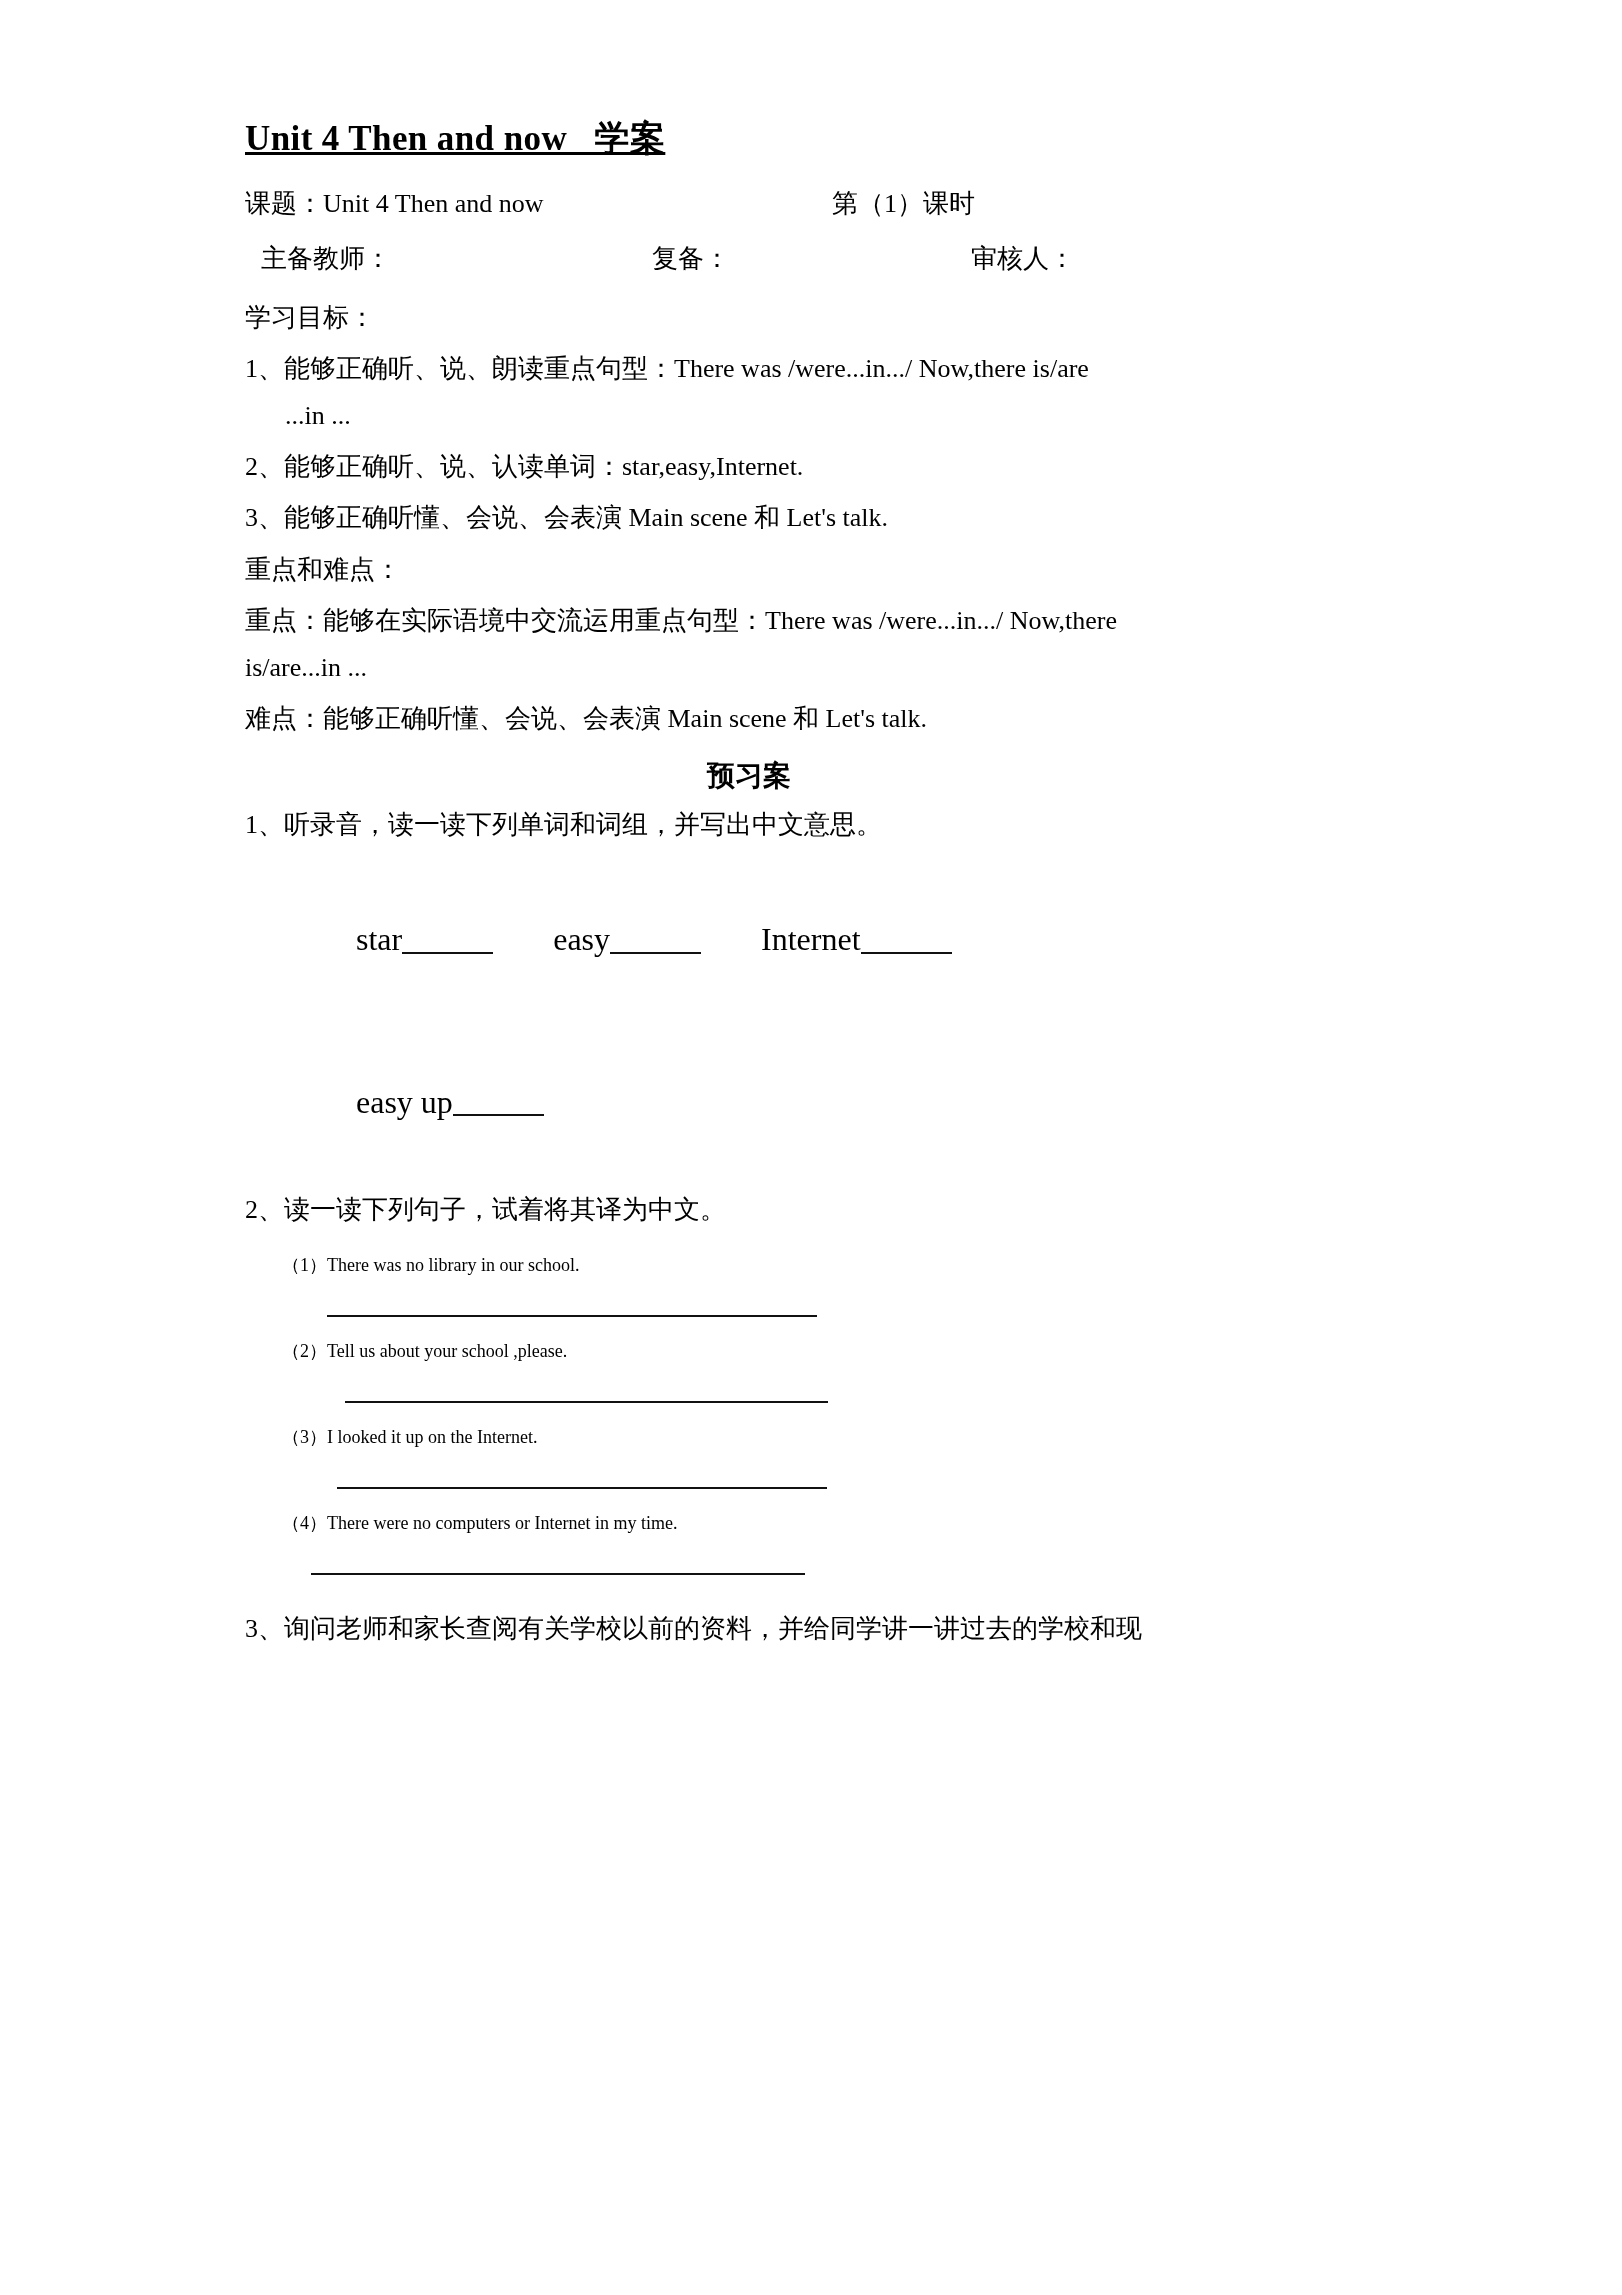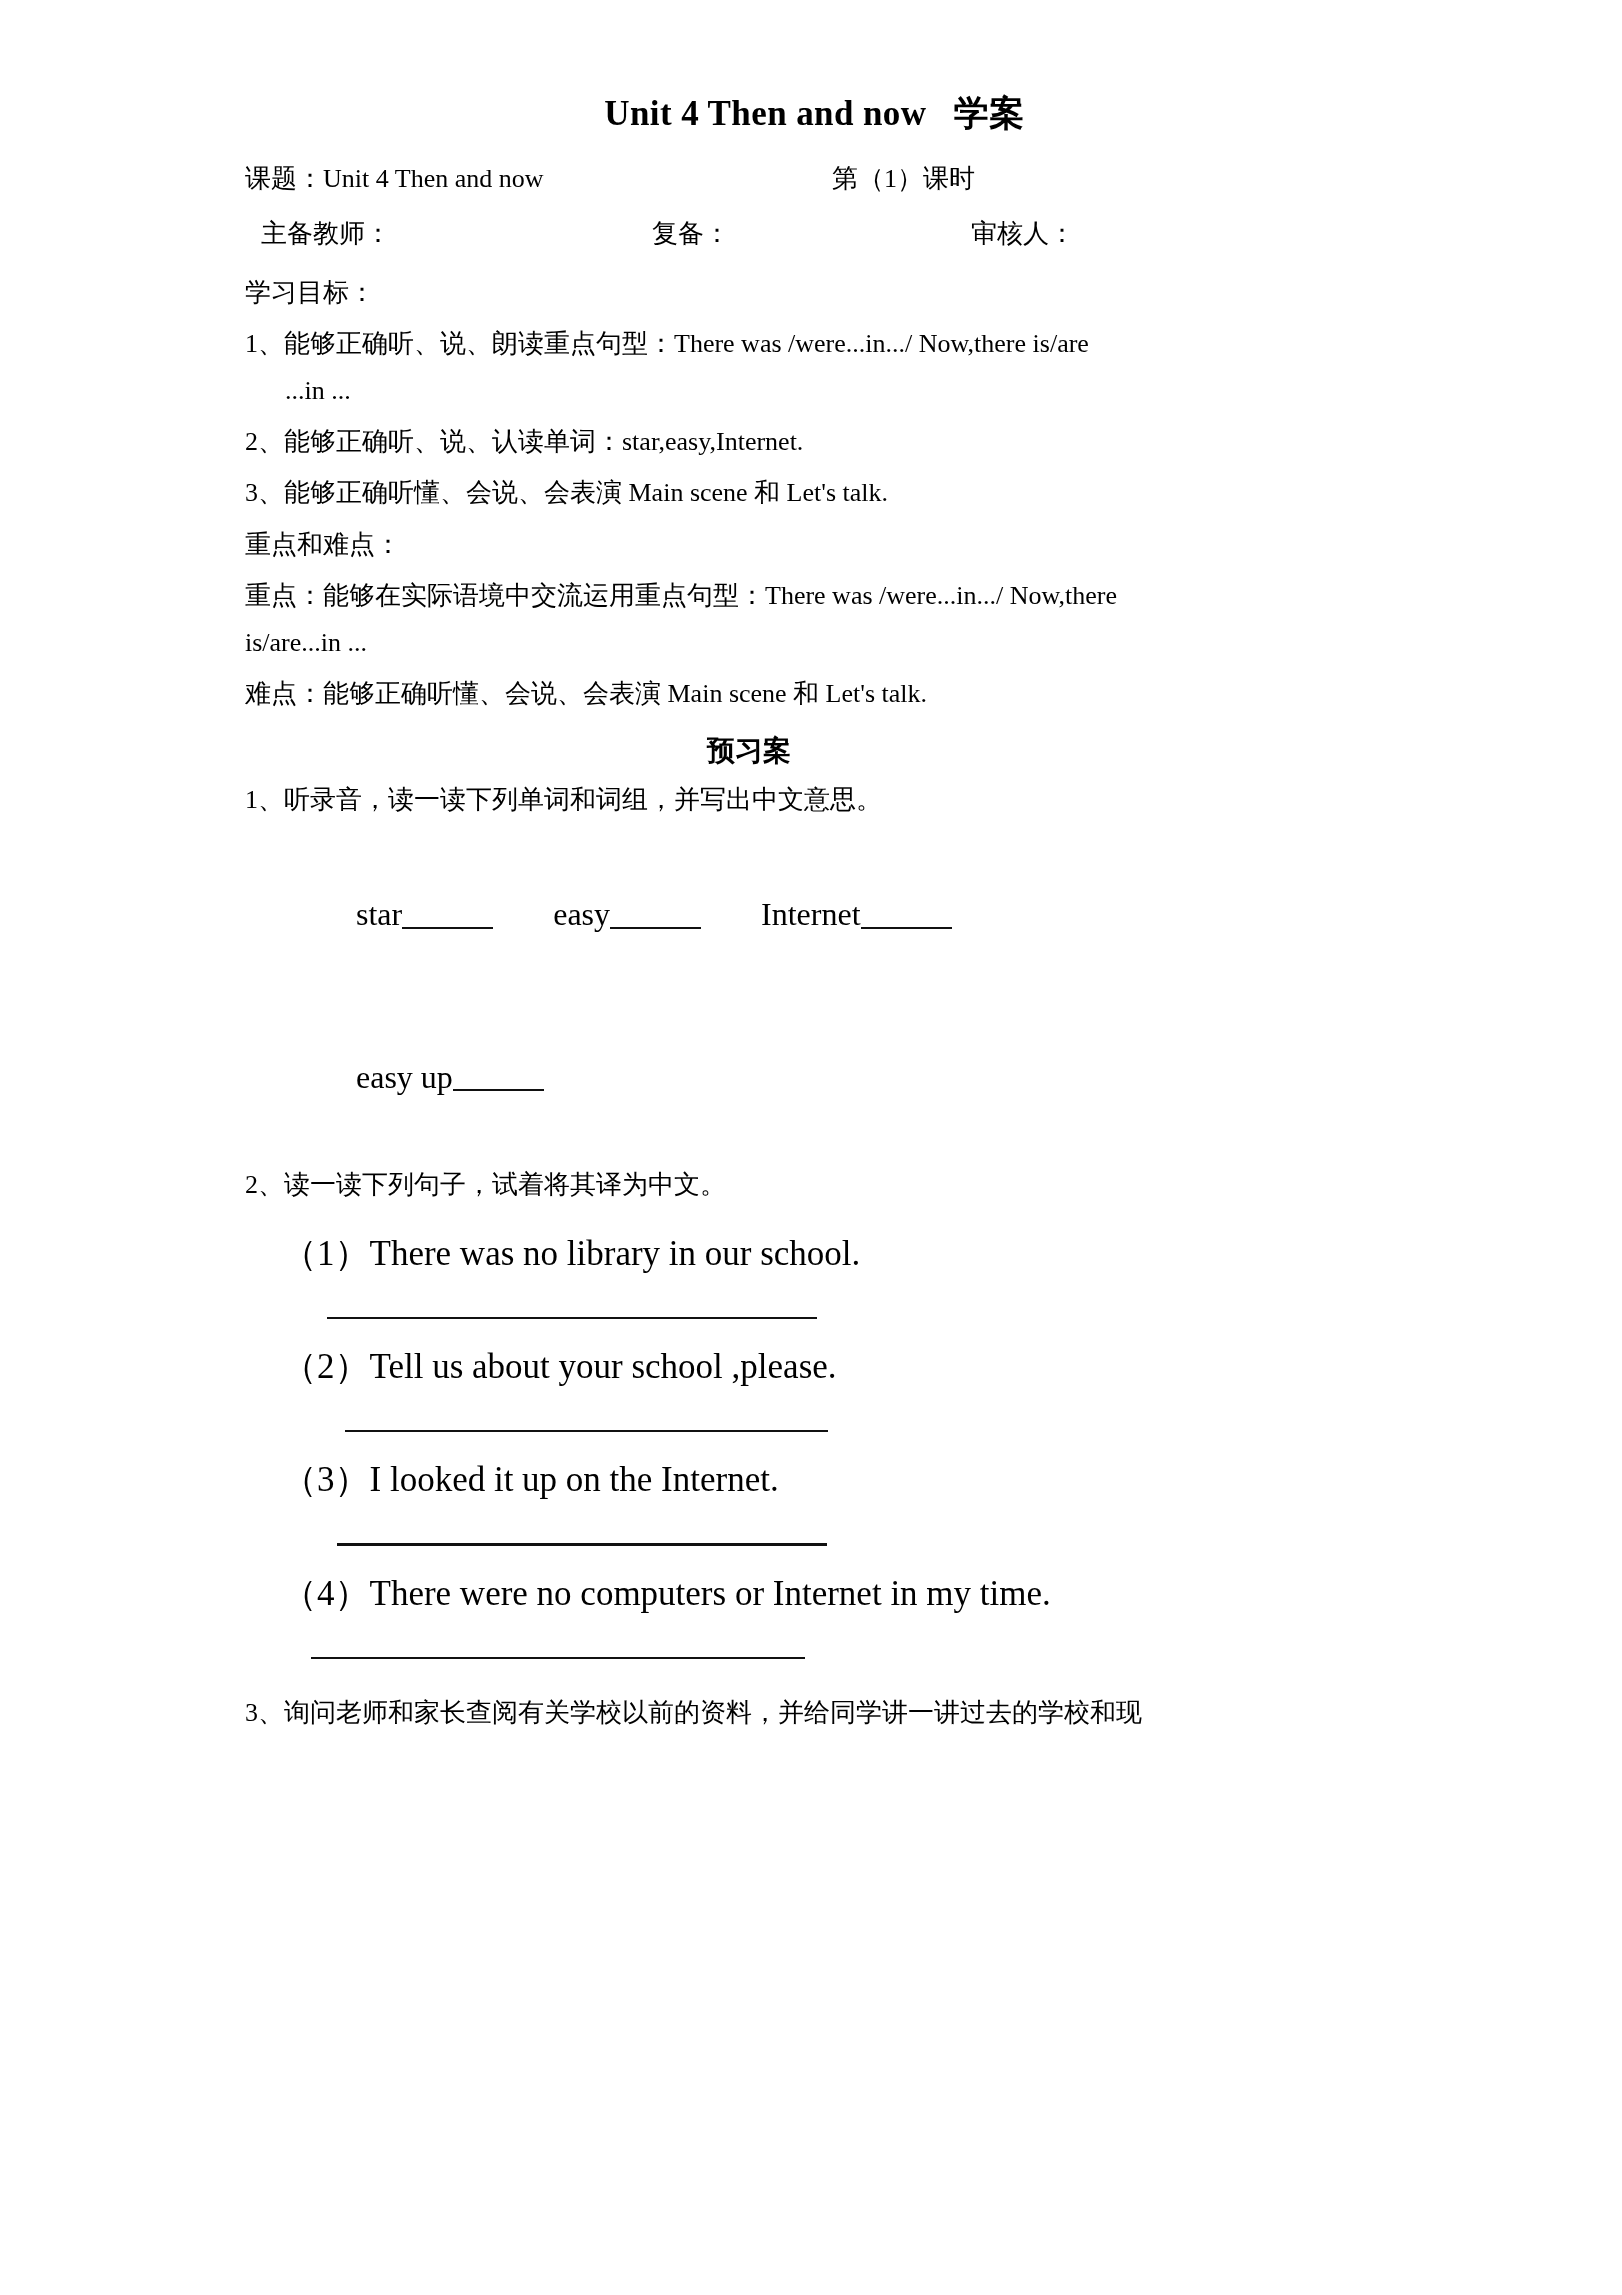--- a/index.html
+++ b/index.html
@@ -16,27 +16,27 @@
     color: #000000;
     overflow: hidden;
   }
   .doc {
     position: absolute;
     left: 245px;
     top: 0;
     width: 1139px;
   }
   .title {
-    text-align: center;
     font-size: 35px;
     font-weight: bold;
     letter-spacing: 0.4px;
-    margin-top: 92px;
+    margin-top: 117px;
     line-height: 1.25;
     white-space: pre;
+    text-decoration: underline;
   }
   .meta-row {
     position: relative;
     font-size: 26px;
     line-height: 1.5;
     height: 48px;
     margin-top: 23px;
   }
   .meta-row.second { margin-top: 7.7px; margin-left: 16px; }
   .meta-a { position: absolute; left: 0; top: 0; text-align: right; }
@@ -64,21 +64,21 @@
     margin-top: 17px;
     white-space: pre;
   }
   .blank {
     display: inline-block;
     border-bottom: 2.3px solid #111;
     width: 91px;
     vertical-align: -3.1px;
   }
   .q-line {
-    font-size: 35px;
+    font-size: 18px;
     line-height: 1.6;
     padding-left: 37px;
     margin-top: 20px;
   }
   .ans-line {
     height: 2.3px;
     background: #111;
     margin-top: 35px;
     margin-bottom: 3.1px;
   }

